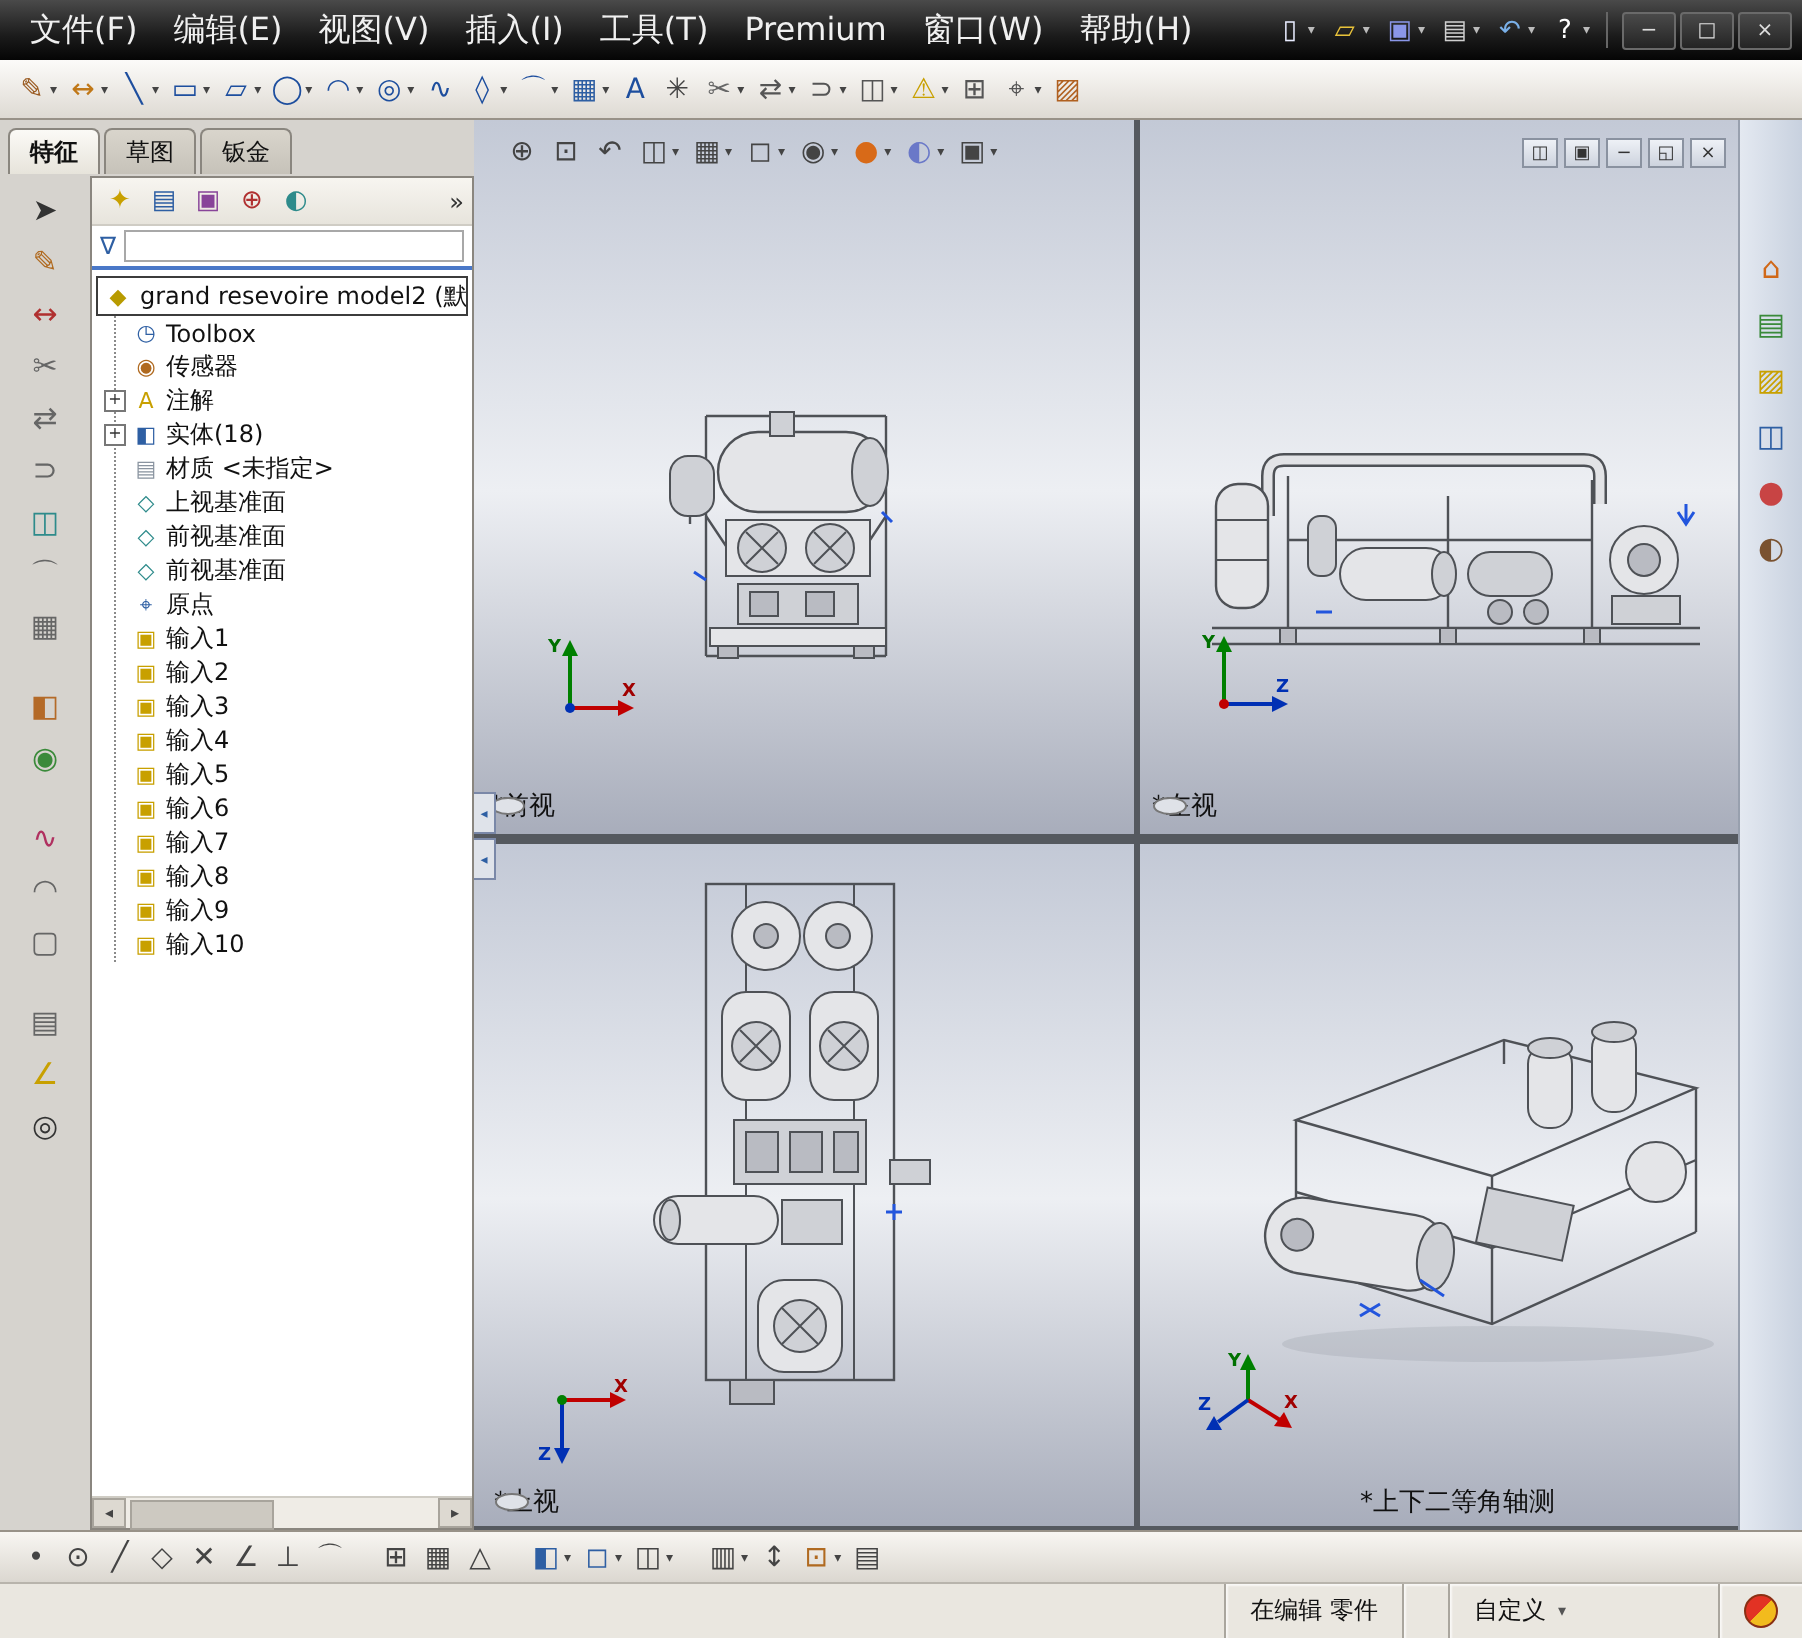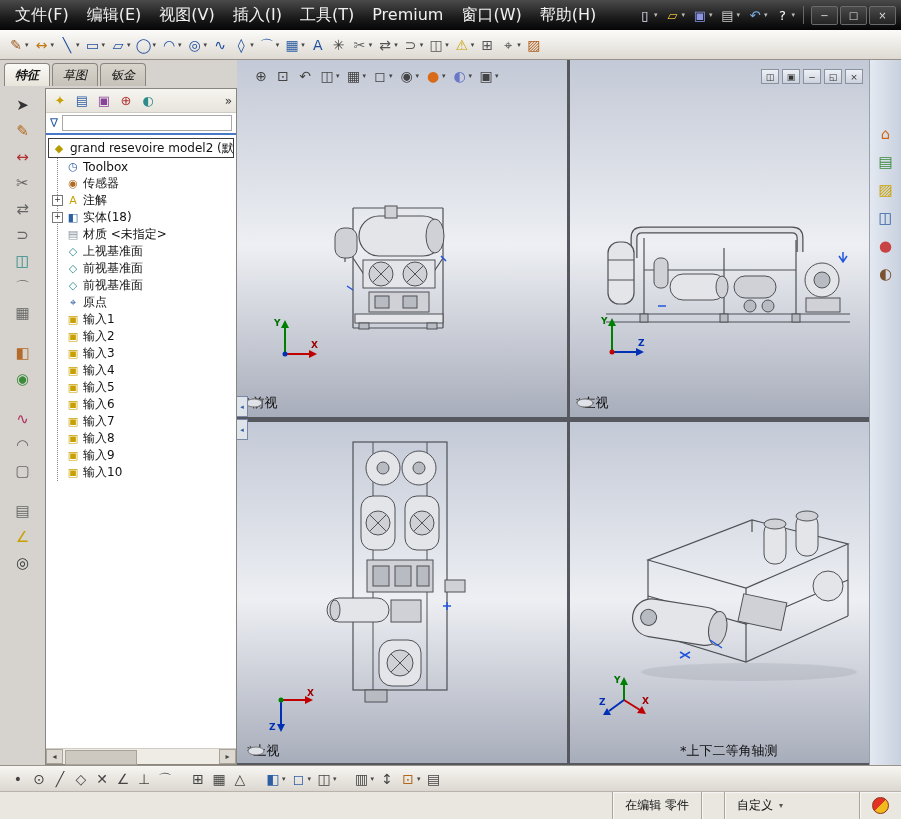--- a/index.html
+++ b/index.html
@@ -29,21 +29,21 @@
     font-size:10px;border-radius:2px;}
   
   .toolbar2{position:absolute;left:0;top:30px;width:901px;height:30px;
     background:linear-gradient(#fcfbf9,#dedad3);border-bottom:1px solid #989288;
     display:flex;align-items:center;padding-left:6px;gap:1px;box-sizing:border-box;}
   .tb-btn{display:flex;align-items:center;height:24px;padding:0 2px;border-radius:2px;}
   .tb-btn .g{font-size:14px;}
   .tb-btn .dd{color:#444;}
   
   .tabs{position:absolute;left:0;top:63px;width:225px;height:25px;display:flex;
-    align-items:flex-start;padding-left:4px;gap:2px;box-sizing:border-box;font-style:italic;}
+    align-items:center;padding-left:4px;gap:2px;box-sizing:border-box;}
   .tab{padding:3px 10px 2px;border:1px solid #8a867f;border-bottom:none;
     border-radius:4px 4px 0 0;background:linear-gradient(#d9d5cc,#c6c2b9);font-size:12px;}
   .tab.active{background:linear-gradient(#fbfaf6,#e7e4db);font-weight:bold;}
   
   .left-strip{position:absolute;left:0;top:88px;width:45px;height:677px;
     display:flex;flex-direction:column;align-items:center;padding-top:6px;box-sizing:border-box;gap:3px;}
   .strip-icon{width:28px;height:23px;display:flex;align-items:center;justify-content:center;
     border-radius:2px;}
   .strip-icon .g{font-size:15px;width:20px;}
   

